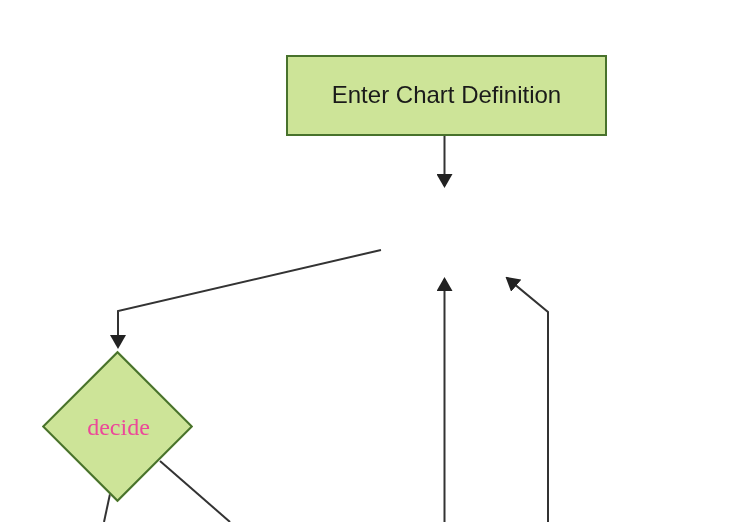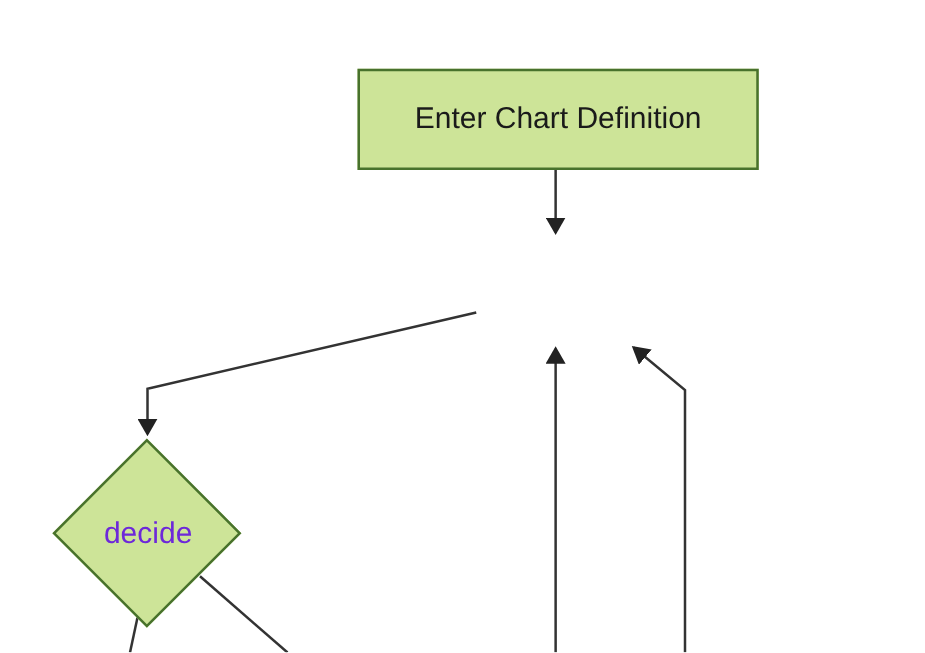--- a/index.html
+++ b/index.html
@@ -68,23 +68,24 @@
   }
   #node-decide-label {
     position: absolute;
     left: 42px;
     top: 412px;
     width: 153px;
     height: 30px;
     display: flex;
     align-items: center;
     justify-content: center;
-    color: #6d28d9;
+    color: #ec4899;
     font-size: 24px;
     white-space: nowrap;
+    font-family: Liberation Serif, serif;
   }
 </style>
 </head>
 <body>
 
 <div id="canvas">
 
   <svg id="edge-layer" viewBox="0 0 740 522" xmlns="http://www.w3.org/2000/svg">
     <defs>
       <marker id="arrow" viewBox="0 0 14 16" refX="12" refY="8" markerWidth="14" markerHeight="16" markerUnits="userSpaceOnUse" orient="auto">

